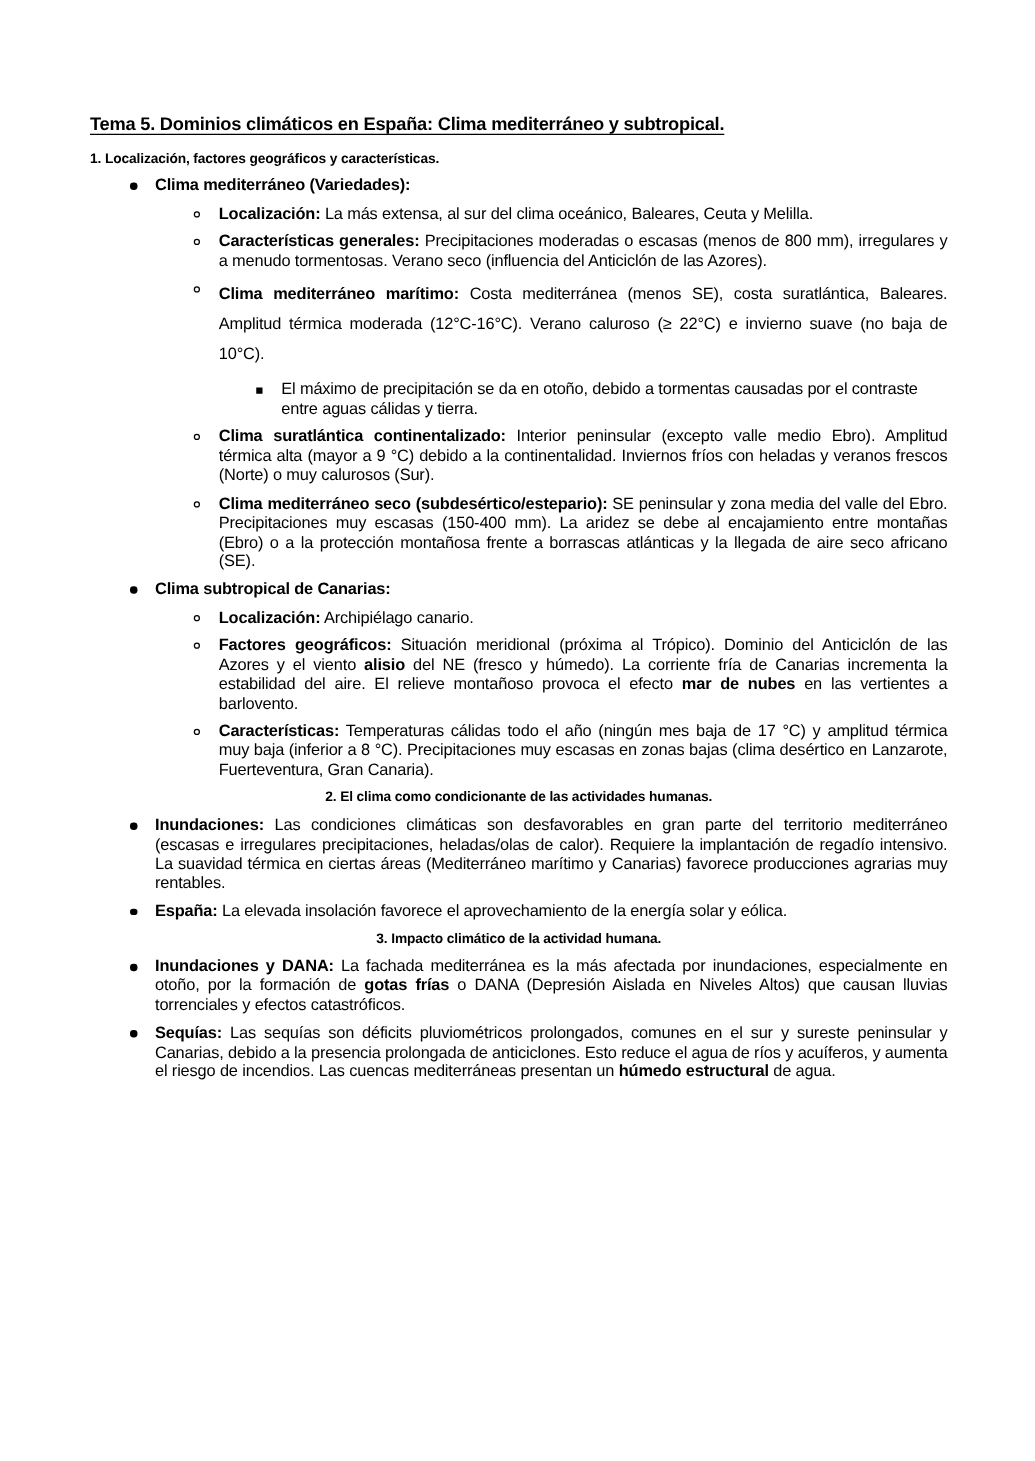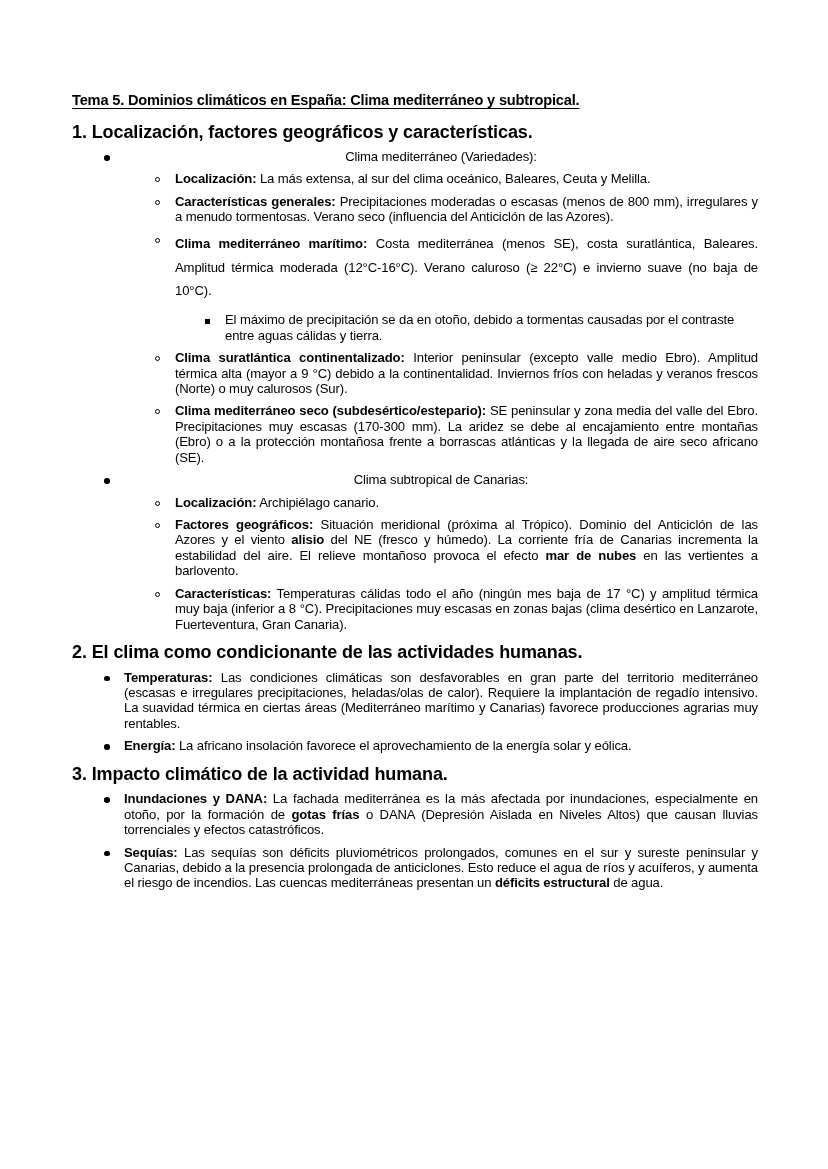--- a/index.html
+++ b/index.html
@@ -26,27 +26,27 @@
   .doc-title {
     font-size: 14.6px;
     font-weight: bold;
     text-decoration: underline;
     text-underline-offset: 2.5px;
     letter-spacing: -0.18px;
     margin: 0 0 11px 0;
     line-height: 1.2;
   }
   .section-heading {
-    font-size: 18px;
+    font-size: 11px;
     font-weight: bold;
     letter-spacing: -0.1px;
     margin: 0 0 6px 0;
     line-height: 1.25;
   }
-  .section-heading.spaced-top { margin-top: 9px; }
+  .section-heading.spaced-top { margin-top: 9px; text-align: center; }
 
   
   .li {
     position: relative;
     font-size: 13.1px;
     line-height: 1.18;
     text-align: justify;
     letter-spacing: -0.12px;
     margin: 0 0 7px 0;
     box-sizing: border-box;
@@ -90,21 +90,21 @@
   }
   
   .lvl3 > .bullet i {
     left: 133px;
     top: 6.5px;
     width: 5px;
     height: 5px;
     background: #000;
   }
 
-  .li.heading-item { font-weight: normal; text-align: center; }
+  .li.heading-item { font-weight: bold; text-align: left; }
   .li.loose { line-height: 1.82; margin-bottom: 9px; }
 
   b, .b { font-weight: bold; }
   .nojust { text-align: left; }
 </style>
 </head>
 <body>
 
 <div class="page">
 
@@ -151,21 +151,21 @@
     <span class="bullet">
         <i></i>
       </span>
     <b>Clima suratlántica continentalizado:</b><span> Interior peninsular (excepto valle medio Ebro). Amplitud térmica alta (mayor a 9 °C) debido a la continentalidad. Inviernos fríos con heladas y veranos frescos (Norte) o muy calurosos (Sur).</span>
   </div>
 
   <div class="li lvl2">
     <span class="bullet">
         <i></i>
       </span>
-    <b>Clima mediterráneo seco (subdesértico/estepario):</b><span> SE peninsular y zona media del valle del Ebro. Precipitaciones muy escasas (170-300 mm). La aridez se debe al encajamiento entre montañas (Ebro) o a la protección montañosa frente a borrascas atlánticas y la llegada de aire seco africano (SE).</span>
+    <b>Clima mediterráneo seco (subdesértico/estepario):</b><span> SE peninsular y zona media del valle del Ebro. Precipitaciones muy escasas (150-400 mm). La aridez se debe al encajamiento entre montañas (Ebro) o a la protección montañosa frente a borrascas atlánticas y la llegada de aire seco africano (SE).</span>
   </div>
 
   <div class="li lvl1 heading-item">
     <span class="bullet">
         <i></i>
       </span>
     <span>Clima subtropical de Canarias:</span>
   </div>
 
   <div class="li lvl2 nojust">
@@ -188,40 +188,40 @@
       </span>
     <b>Características:</b><span> Temperaturas cálidas todo el año (ningún mes baja de 17 °C) y amplitud térmica muy baja (inferior a 8 °C). Precipitaciones muy escasas en zonas bajas (clima desértico en Lanzarote, Fuerteventura, Gran Canaria).</span>
   </div>
 
   <h2 class="section-heading spaced-top">2. El clima como condicionante de las actividades humanas.</h2>
 
   <div class="li lvl1">
     <span class="bullet">
         <i></i>
       </span>
-    <b>Temperaturas:</b><span> Las condiciones climáticas son desfavorables en gran parte del territorio mediterráneo (escasas e irregulares precipitaciones, heladas/olas de calor). Requiere la implantación de regadío intensivo. La suavidad térmica en ciertas áreas (Mediterráneo marítimo y Canarias) favorece producciones agrarias muy rentables.</span>
+    <b>Inundaciones:</b><span> Las condiciones climáticas son desfavorables en gran parte del territorio mediterráneo (escasas e irregulares precipitaciones, heladas/olas de calor). Requiere la implantación de regadío intensivo. La suavidad térmica en ciertas áreas (Mediterráneo marítimo y Canarias) favorece producciones agrarias muy rentables.</span>
   </div>
 
   <div class="li lvl1 nojust">
     <span class="bullet">
         <i></i>
       </span>
-    <b>Energía:</b><span> La africano insolación favorece el aprovechamiento de la energía solar y eólica.</span>
+    <b>España:</b><span> La elevada insolación favorece el aprovechamiento de la energía solar y eólica.</span>
   </div>
 
 
   <h2 class="section-heading spaced-top">3. Impacto climático de la actividad humana.</h2>
 
   <div class="li lvl1">
     <span class="bullet">
         <i></i>
       </span>
     <b>Inundaciones y DANA:</b><span><span> La fachada mediterránea es la más afectada por inundaciones, especialmente en otoño, por la formación de </span><b>gotas frías</b><span> o DANA (Depresión Aislada en Niveles Altos) que causan lluvias torrenciales y efectos catastróficos.</span></span>
   </div>
 
   <div class="li lvl1">
     <span class="bullet">
         <i></i>
       </span>
-    <b>Sequías:</b><span><span> Las sequías son déficits pluviométricos prolongados, comunes en el sur y sureste peninsular y Canarias, debido a la presencia prolongada de anticiclones. Esto reduce el agua de ríos y acuíferos, y aumenta el riesgo de incendios. Las cuencas mediterráneas presentan un </span><b>déficits estructural</b><span> de agua.</span></span>
+    <b>Sequías:</b><span><span> Las sequías son déficits pluviométricos prolongados, comunes en el sur y sureste peninsular y Canarias, debido a la presencia prolongada de anticiclones. Esto reduce el agua de ríos y acuíferos, y aumenta el riesgo de incendios. Las cuencas mediterráneas presentan un </span><b>húmedo estructural</b><span> de agua.</span></span>
   </div>
 
 </div>
 
 </body></html>

